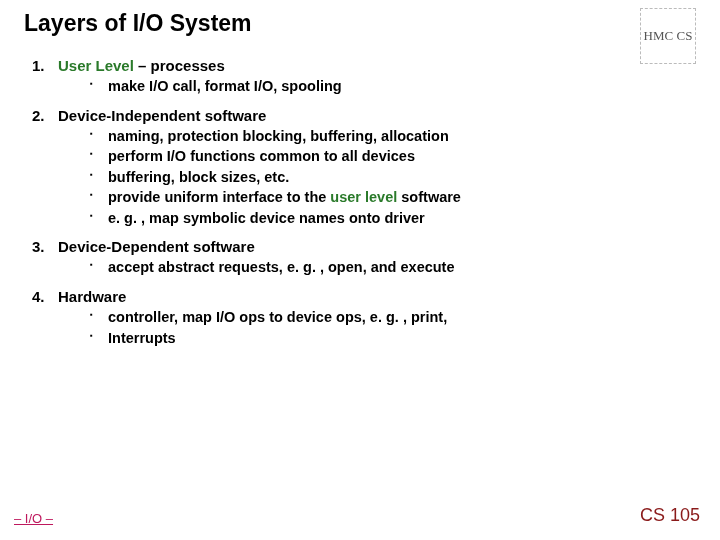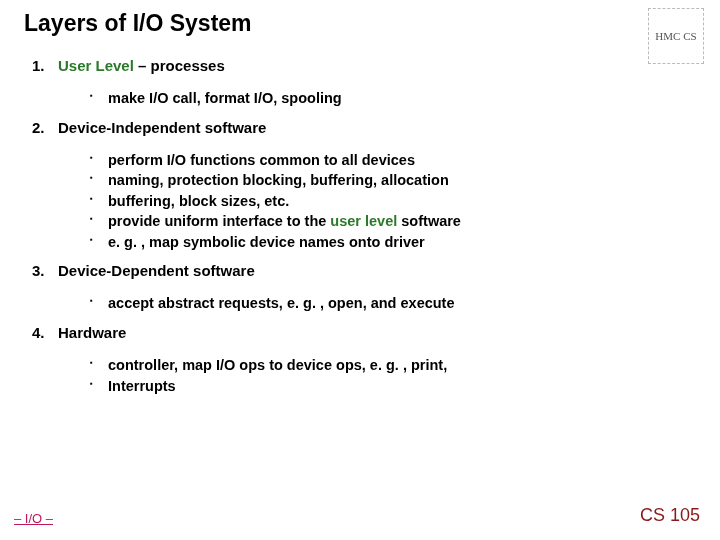--- a/index.html
+++ b/index.html
@@ -14,25 +14,25 @@
     overflow: hidden;
   }
   .title {
     font-size: 23px;
     font-weight: bold;
     margin-bottom: 20px;
   }
   .logo {
     position: absolute;
     top: 8px;
-    right: 16px;
+    right: 24px;
     width: 56px;
     height: 56px;
     font-family: serif;
-    font-size: 11px;
+    font-size: 13px;
     color: #555;
     border: 1px dashed #bbb;
     display: flex;
     align-items: center;
     justify-content: center;
     text-align: center;
   }
   ol.outer {
     list-style: none;
     margin-left: 8px;
@@ -47,21 +47,21 @@
     font-size: 15px;
     vertical-align: top;
   }
   .heading {
     font-weight: bold;
     font-size: 15px;
   }
   ul.inner {
     list-style: none;
     margin-left: 58px;
-    margin-top: 14px;
+    margin-top: 2px;
   }
   ul.inner > li {
     position: relative;
     font-size: 14.5px;
     font-weight: bold;
     line-height: 1.35;
     padding-left: 18px;
     margin-bottom: 1px;
   }
   ul.inner > li::before {
@@ -101,22 +101,22 @@
   <li>
     <span class="num">1.</span><span class="heading"><span class="green">User Level</span><span> – processes</span></span>
     <ul class="inner">
       <li>make I/O call, format I/O, spooling</li>
     </ul>
   </li>
 
   <li>
     <span class="num">2.</span><span class="heading"><span>Device-Independent</span><span> software</span></span>
     <ul class="inner">
+      <li>naming, protection blocking, buffering, allocation</li>
       <li>perform I/O functions common to all devices</li>
-      <li>naming, protection blocking, buffering, allocation</li>
       <li>buffering, block sizes, etc.</li>
       <li><span>provide uniform interface to the </span><span class="green">user level</span><span> software</span></li>
       <li>e. g. , map symbolic device names onto driver</li>
     </ul>
   </li>
 
   <li>
     <span class="num">3.</span><span class="heading"><span>Device-Dependent</span><span> software</span></span>
     <ul class="inner">
       <li>accept abstract requests, e. g. , open, and execute</li>

